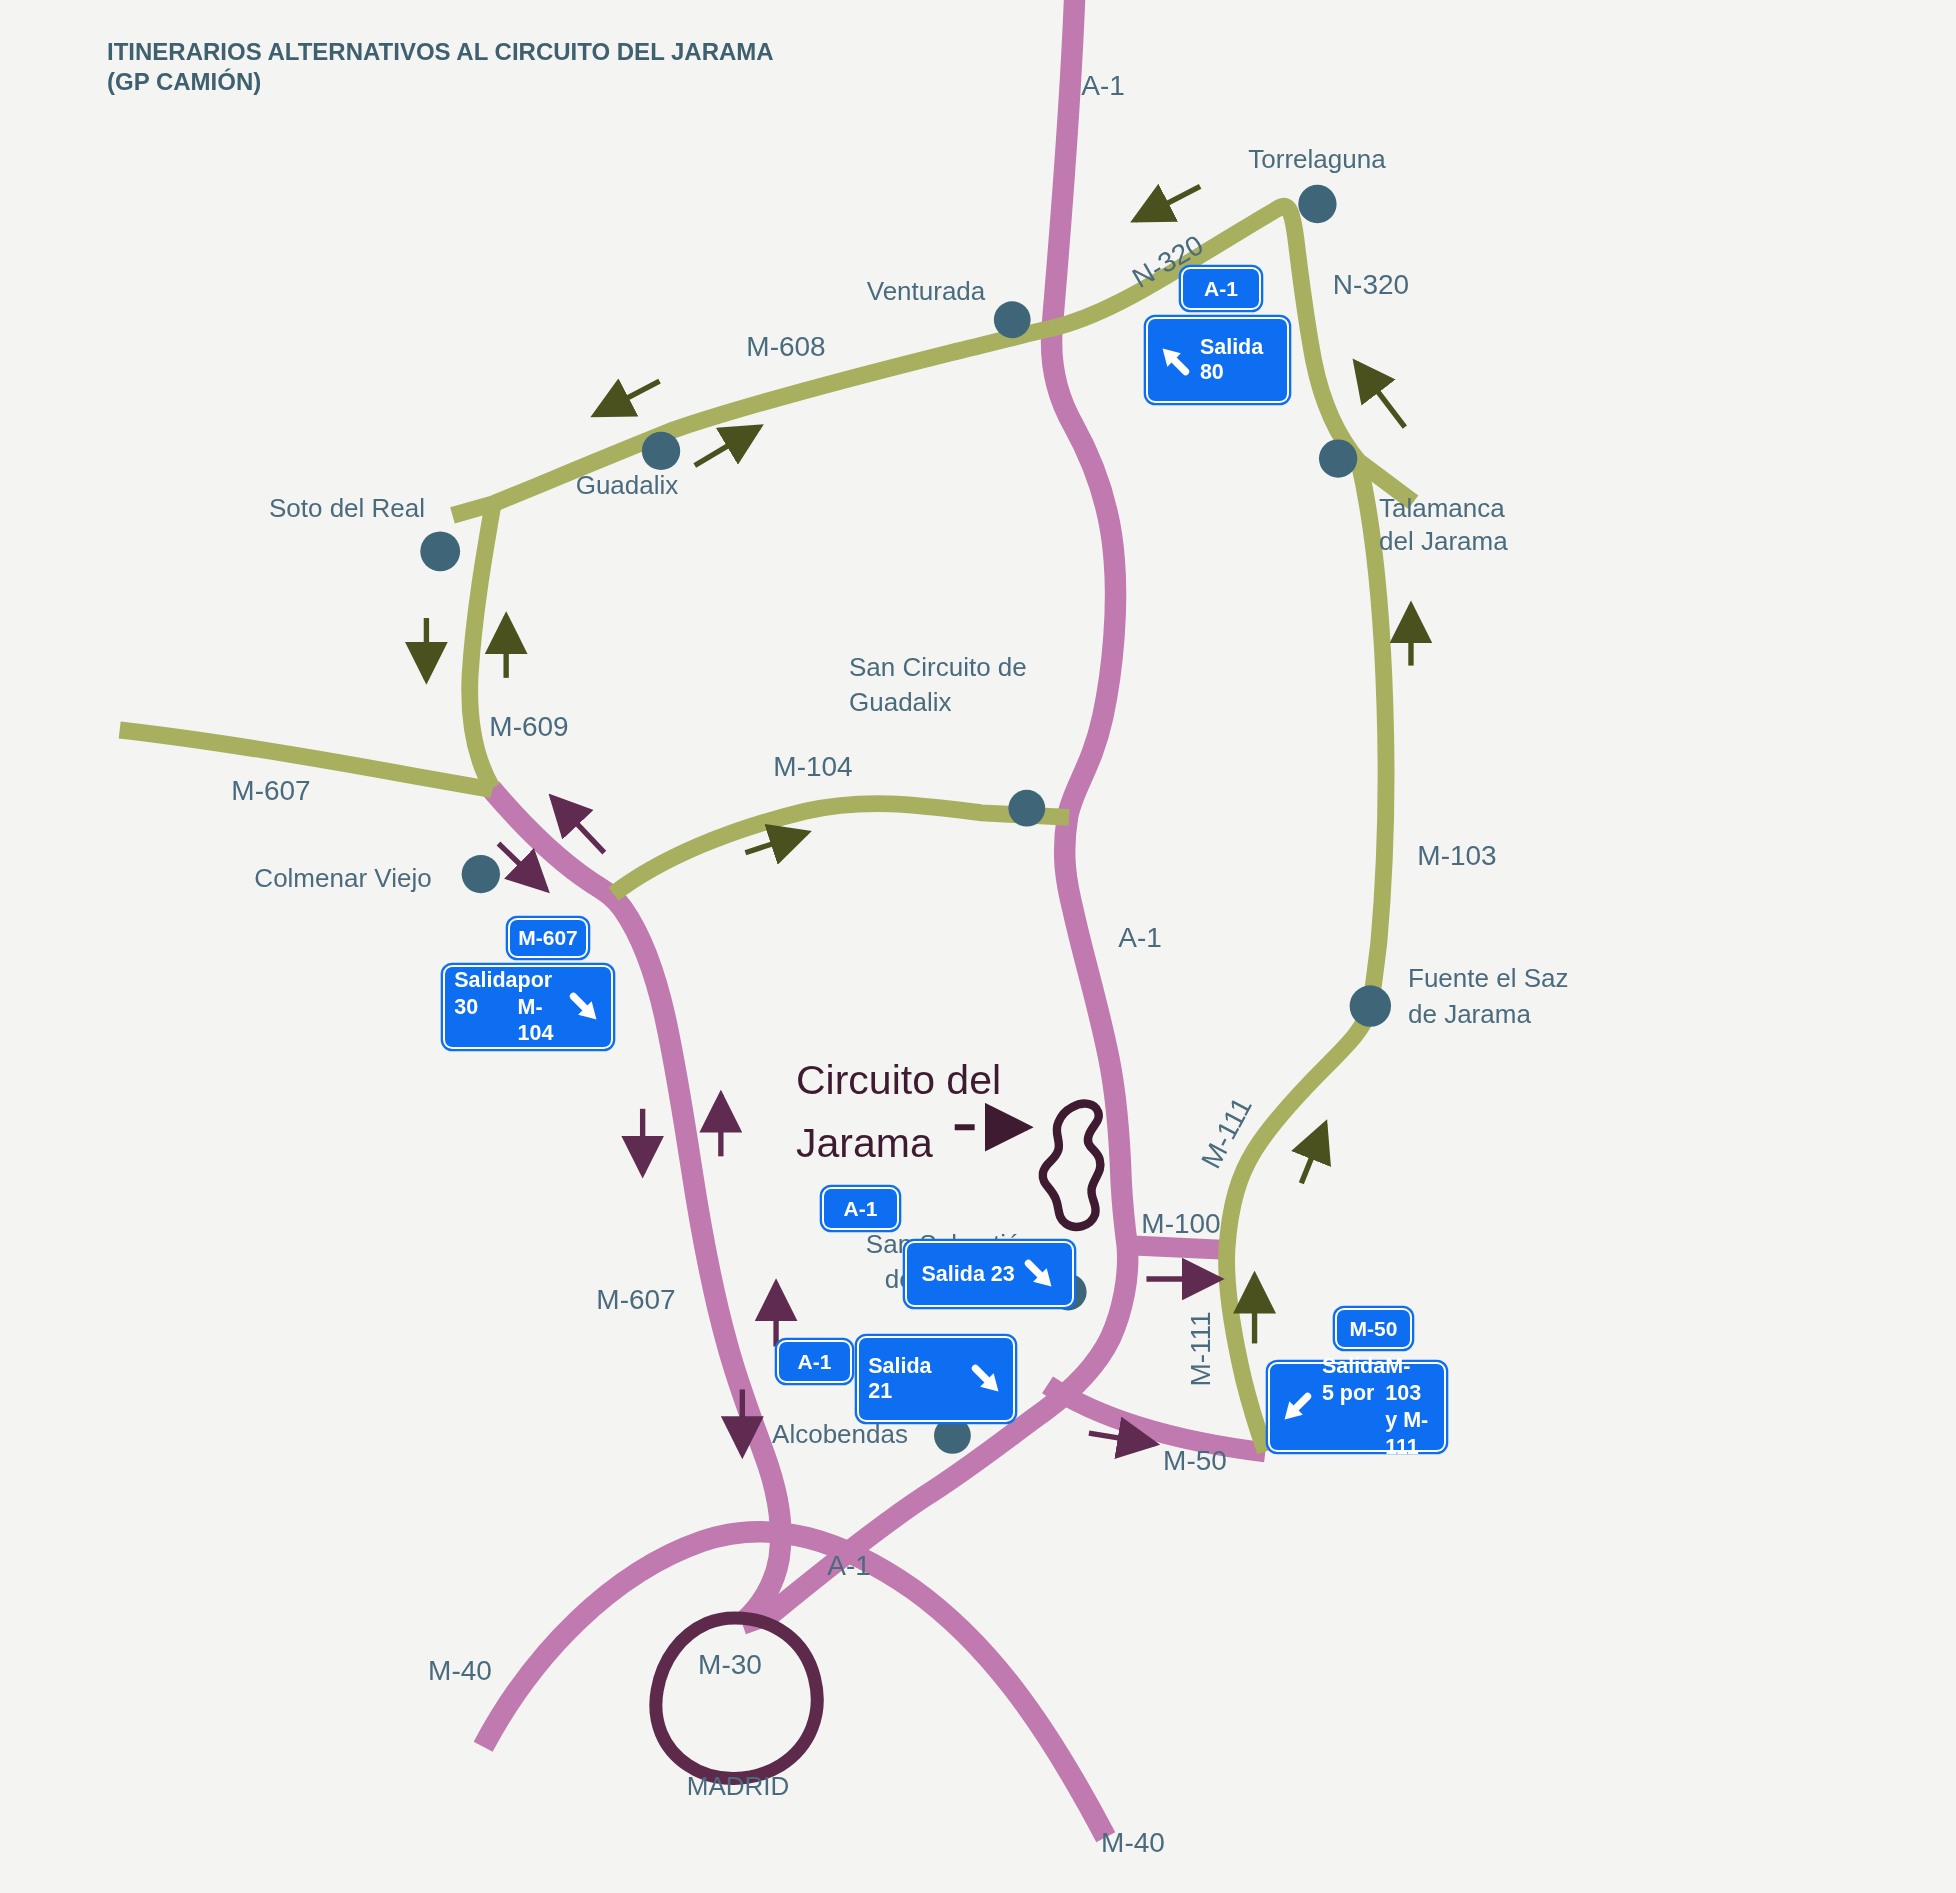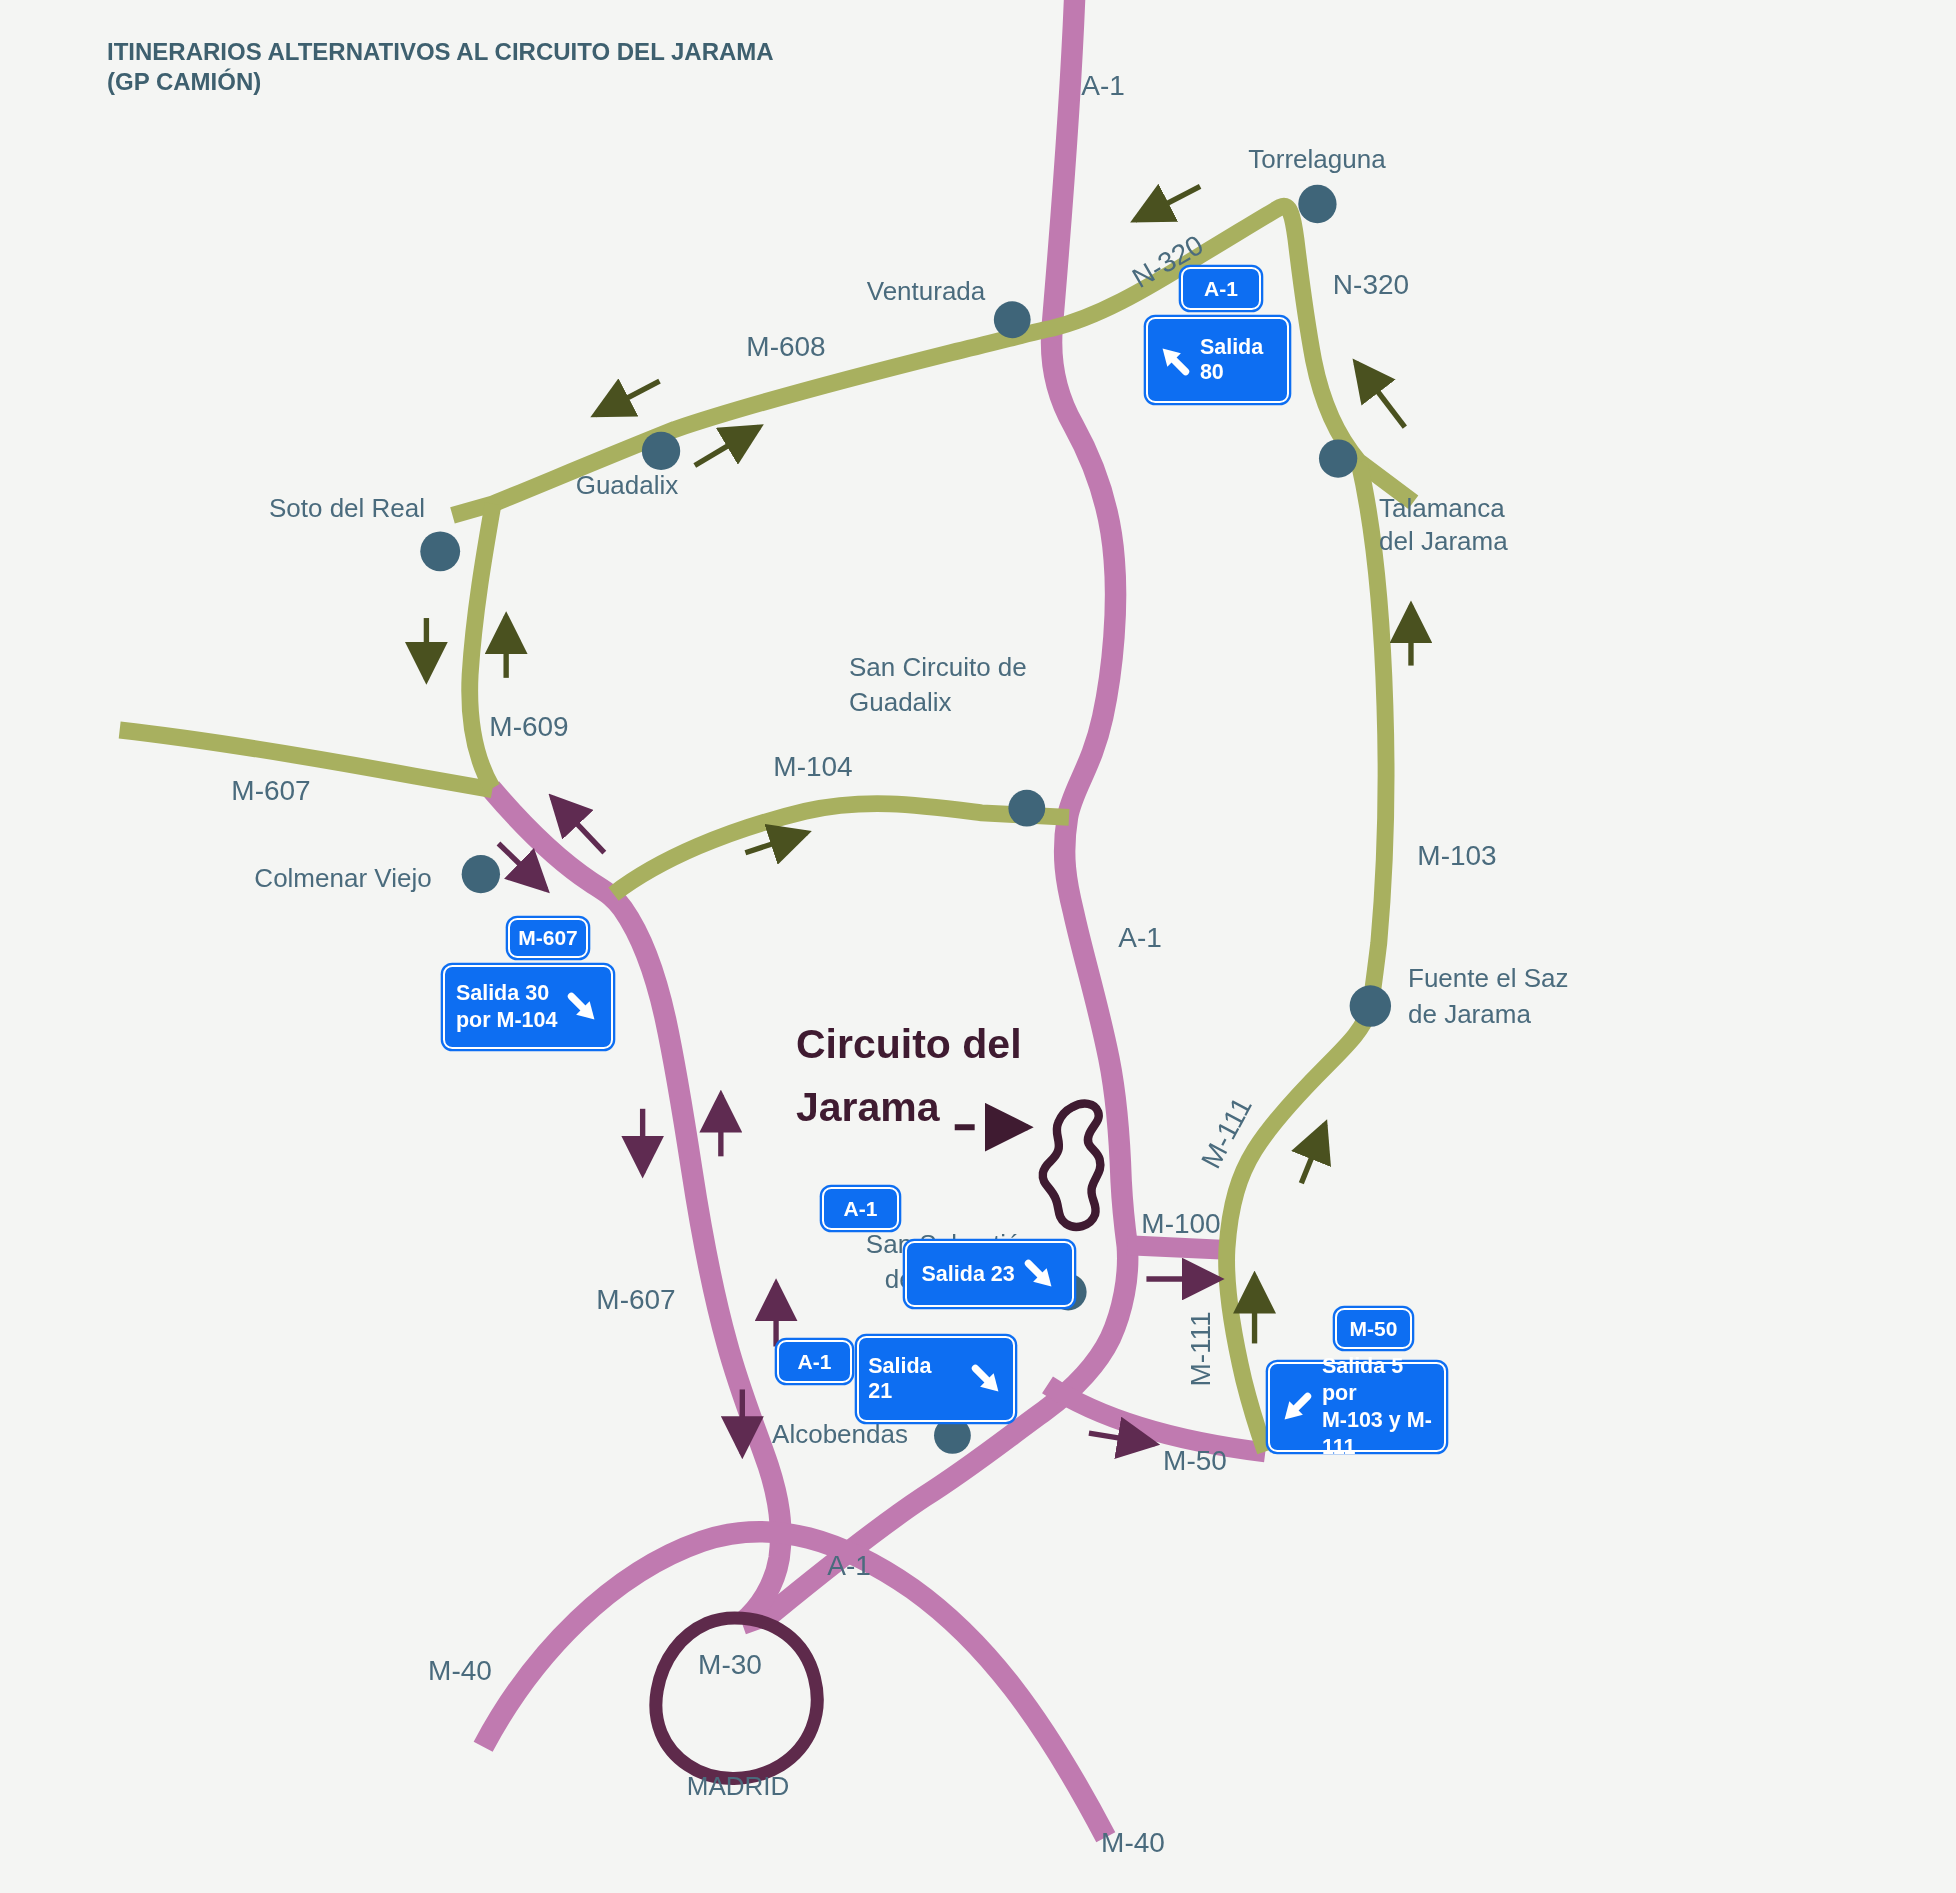--- a/index.html
+++ b/index.html
@@ -9,28 +9,28 @@
 
   .ttl{position:absolute;left:107px;top:37px;color:#3e606f;font-size:24px;font-weight:bold;line-height:1.25;white-space:nowrap;}
 
   .lbl{position:absolute;color:#4a6b7d;font-size:26px;white-space:nowrap;transform:translate(-50%,-50%);}
   .lbl.rd{font-size:28px;}
   .lbl.la{transform:translate(0,-50%);}
   .lbl.ra{transform:translate(-100%,-50%);}
   .lbl.rot30{transform:translate(-50%,-50%) rotate(-30deg);}
   .lbl.rot62{transform:translate(-50%,-50%) rotate(-62deg);}
   .lbl.rot90{transform:translate(-50%,-50%) rotate(-90deg);}
-  .lbl.big{color:#3f1b31;font-size:41px;font-weight:bold;transform:translate(0,-50%);}
+  .lbl.big{color:#3f1b31;font-size:41px;font-weight:normal;transform:translate(0,-50%);margin-top:36px;}
 
   .sign{position:absolute;background:#0d6ef2;border:2.3px solid #fff;box-shadow:0 0 0 2.3px #0d6ef2;
         border-radius:9.2px;color:#fff;font-weight:bold;display:flex;align-items:center;justify-content:center;
         box-sizing:border-box;}
   .sign.ref{font-size:21px;}
   .sign.big{font-size:21.5px;gap:7.7px;padding:4.6px 9.2px;}
-  .sign .col{display:flex;flex-direction:column;line-height:1.25;}
+  .sign .col{display:flex;flex-direction:row;line-height:1.25;}
   .warrow{width:35px;height:35px;flex:0 0 auto;display:block;}
   .warrow.dr{transform:rotate(180deg);}
   .warrow.dl{transform:rotate(-90deg);}
 </style>
 </head>
 <body>
 
 <div class="map">
 
   <svg class="base" width="1957" height="1894" viewBox="0 0 2552 2470">

